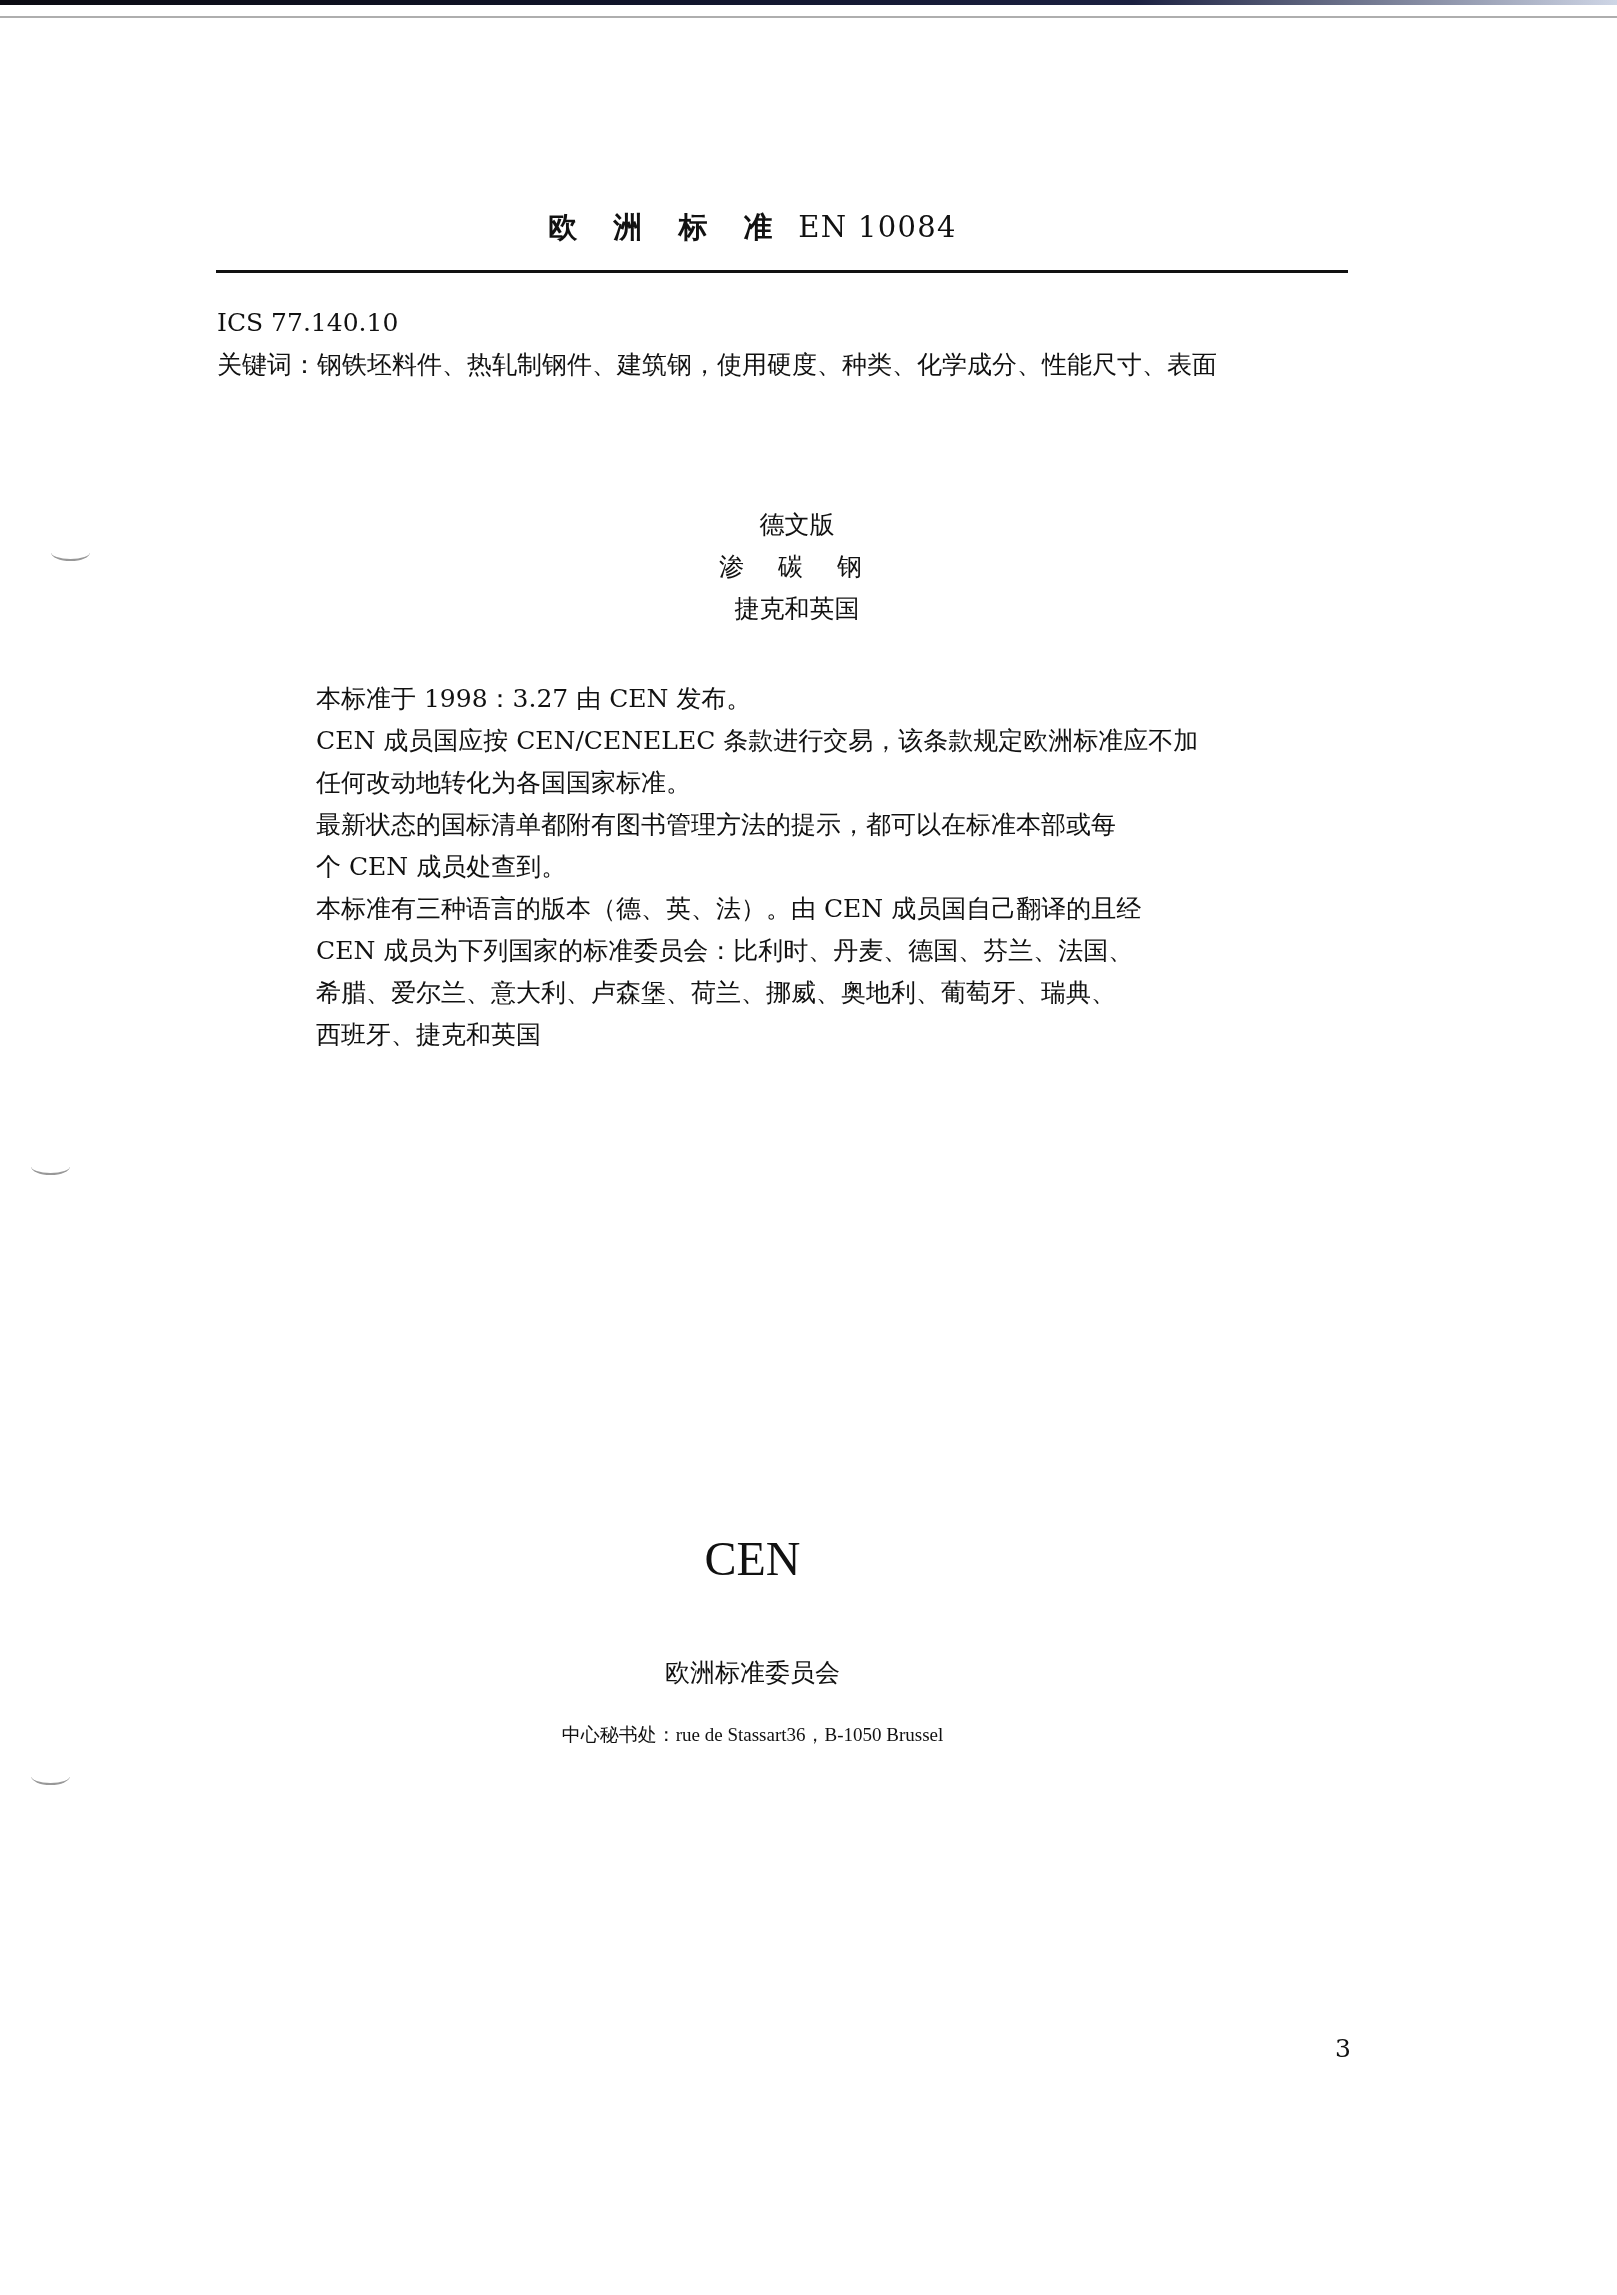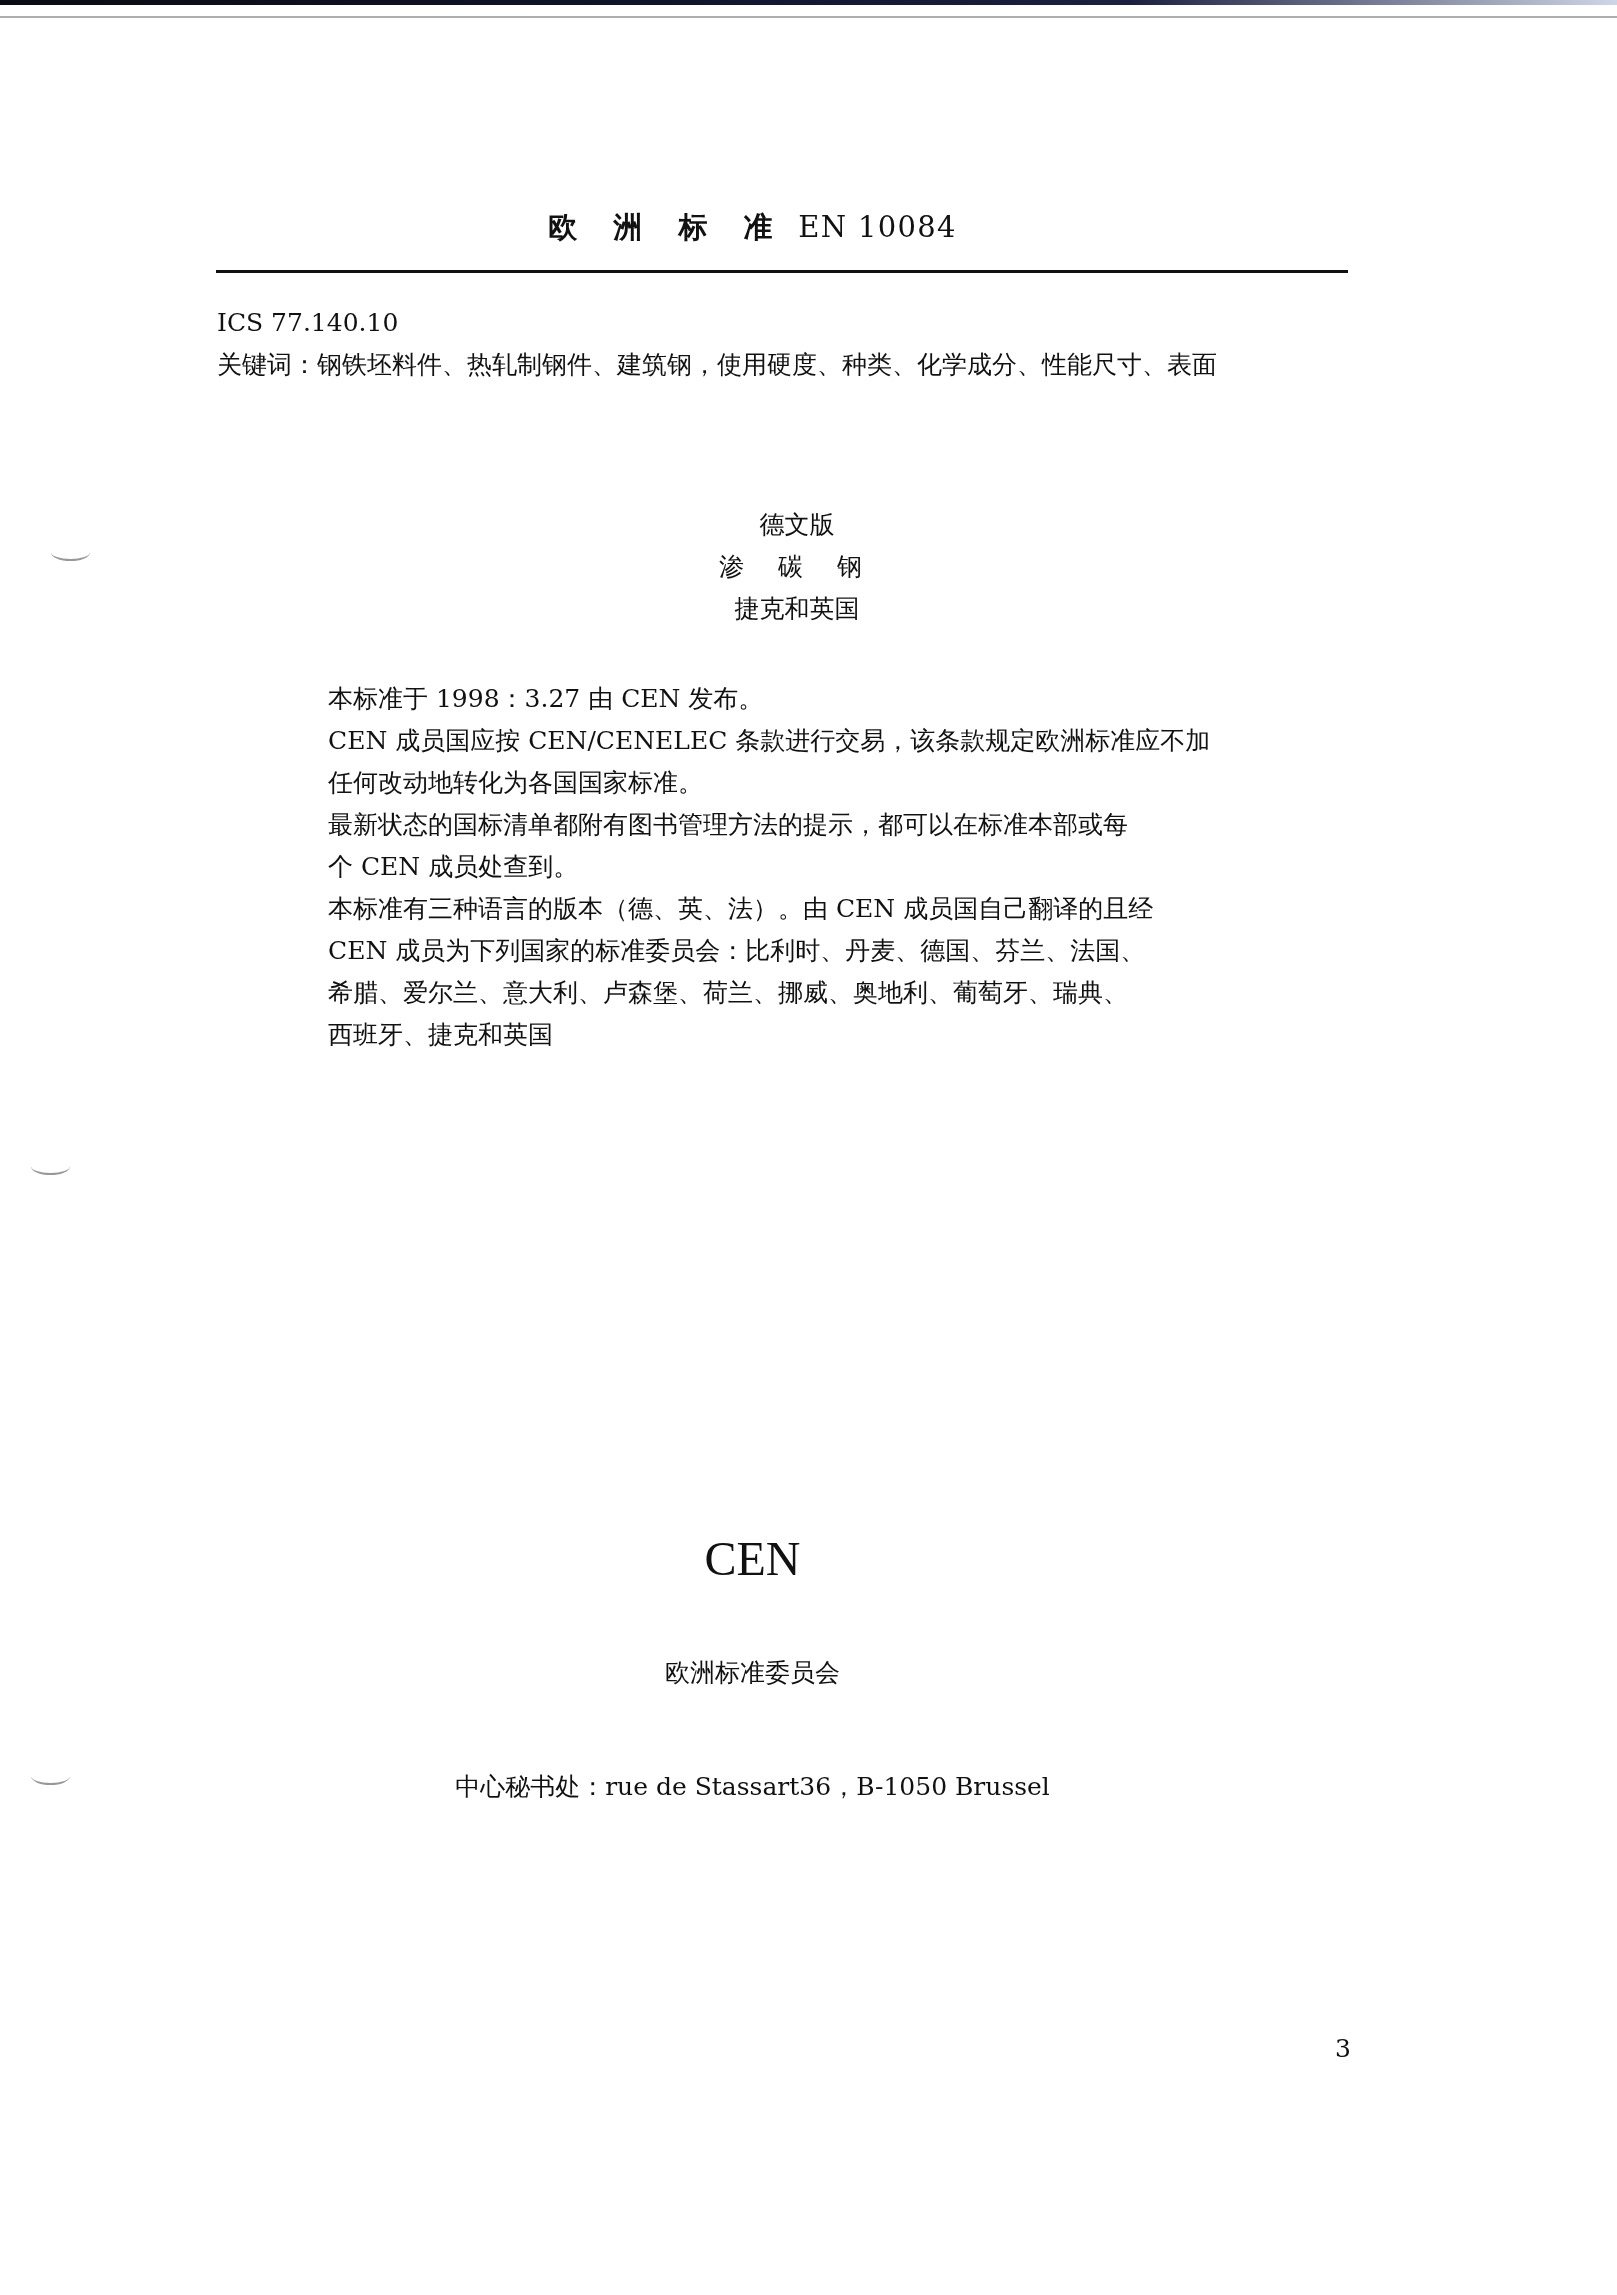--- a/index.html
+++ b/index.html
@@ -69,21 +69,21 @@
     top: 504px;
     left: 12px;
     width: 1570px;
     text-align: center;
     font-size: 25px;
     line-height: 42px;
   }
   .spaced { letter-spacing: 13px; }
   .body-block {
     position: absolute;
-    left: 328px;
+    left: 316px;
     top: 678px;
     width: 942px;
     font-size: 25px;
     line-height: 42px;
   }
   .body-block p { margin: 0; }
   .cen-logo {
     position: absolute;
     top: 1531px;
     left: 0;
@@ -96,25 +96,26 @@
   .org-name {
     position: absolute;
     top: 1656px;
     left: 0;
     width: 1505px;
     text-align: center;
     font-size: 25px;
   }
   .address {
     position: absolute;
-    top: 1770px;
+    top: 1722px;
     left: 0;
     width: 1505px;
     text-align: center;
-    font-size: 25px;
+    font-size: 19px;
+    font-family: Liberation Serif, serif;
   }
   .page-number {
     position: absolute;
     left: 1335px;
     top: 2034px;
     font-size: 25px;
   }
 </style>
 </head>
 <body>

